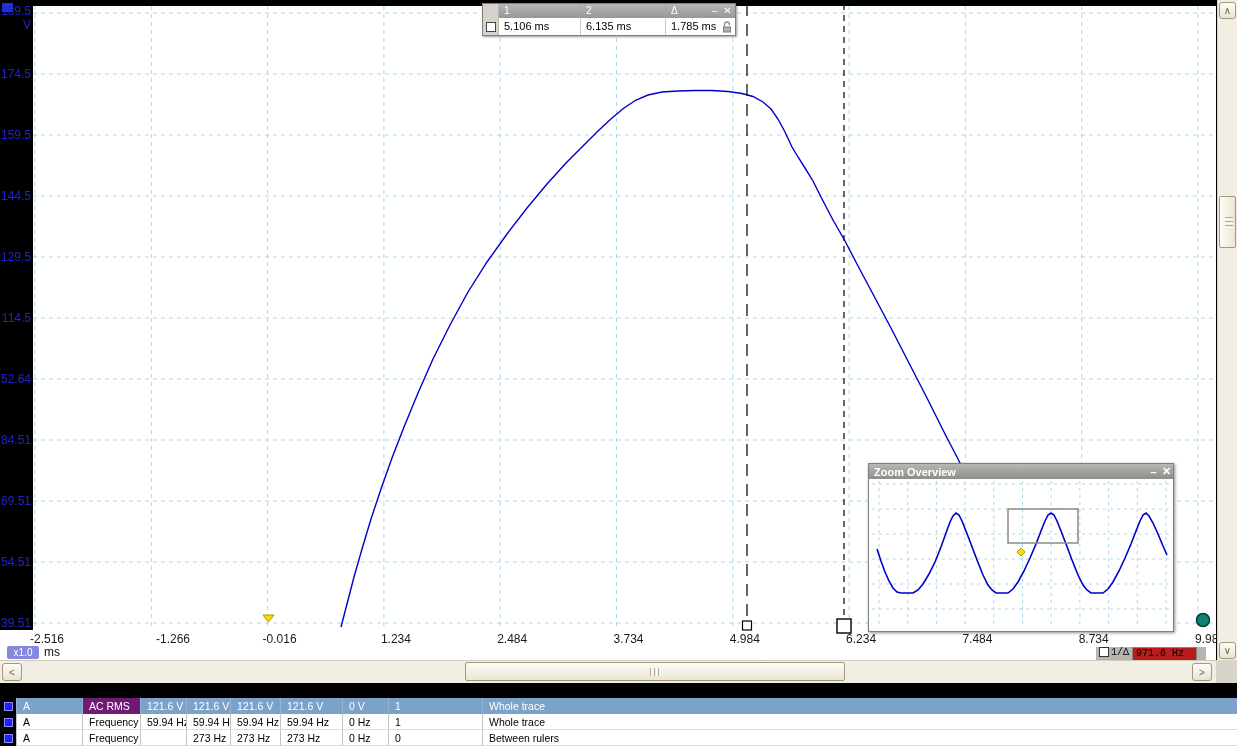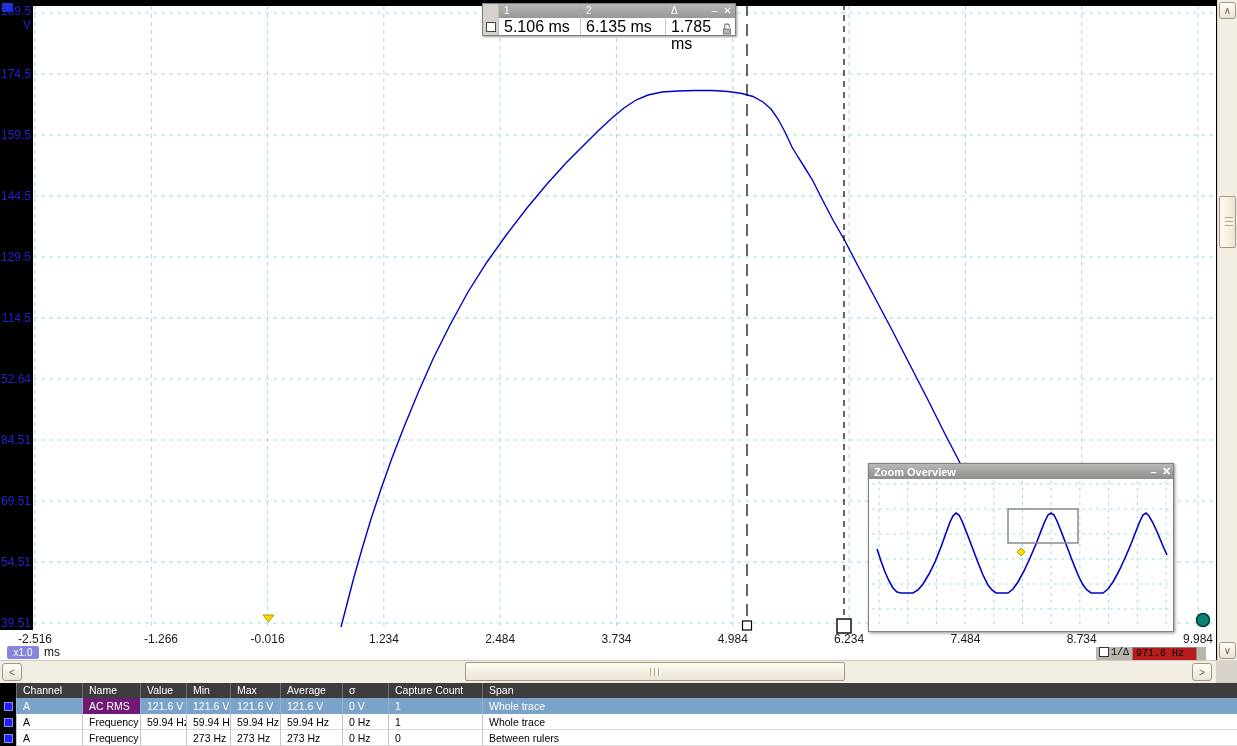--- a/index.html
+++ b/index.html
@@ -7,36 +7,36 @@
     width:1237px;height:746px;position:relative;overflow:hidden;
     background:#000;font-family:"Liberation Sans",sans-serif;
     -webkit-font-smoothing:antialiased;
   }
   .abs{position:absolute;}
   
   #plot-bg{left:33px;top:6px;width:1183px;height:624px;background:#fff;}
   #label-strip{left:0;top:630px;width:1216px;height:30px;background:#fff;}
   #main-svg{left:0;top:0;pointer-events:none;}
   .y-label{position:absolute;left:0;width:31px;text-align:right;font-size:12px;color:#2222cc;height:14px;line-height:14px;}
-  .x-label{position:absolute;width:70px;text-align:center;font-size:12px;color:#1a1a1a;top:632px;height:14px;line-height:14px;}
+  .x-label{position:absolute;width:70px;text-align:center;font-size:12px;color:#1a1a1a;top:632px;height:14px;line-height:14px;padding-left:12px;}
   #y-unit{left:0;top:18px;width:31px;text-align:right;font-size:12px;color:#2222cc;}
   #chan-chip{left:2px;top:3px;width:11px;height:9px;background:#2233dd;}
   #zoom-badge{left:7px;top:646px;width:32px;height:13px;background:#8487dd;border-radius:2px;color:#fff;font-size:10px;text-align:center;line-height:13px;}
   #x-unit{left:44px;top:645px;font-size:12px;color:#111;}
   
   #ruler-box{left:482px;top:3px;width:252px;height:31px;background:#fff;border:1px solid #7f7f7f;box-shadow:1px 1px 2px rgba(0,0,0,.4);}
   #rb-checkcol{left:0;top:0;width:15px;height:31px;background:#d6d2ca;border-right:1px solid #bdb9b1;}
   .rb-check{position:absolute;left:3px;top:18px;width:8px;height:8px;background:#fff;border:1px solid #444;}
   #rb-head{left:16px;top:0;width:236px;height:14px;background:linear-gradient(#b6b6b6,#979797);display:flex;}
   .rb-hcell{height:14px;line-height:14px;color:#fff;font-size:10px;padding-left:5px;box-sizing:border-box;border-right:1px solid #a6a6a6;}
   .rb-hcell.c1{width:82px;} .rb-hcell.c2{width:85px;} .rb-hcell.c3{width:69px;border-right:none;position:relative;}
   .rb-btns{position:absolute;right:2px;top:0;height:14px;display:flex;gap:2px;}
   .rb-btn{color:#fff;font-size:10px;line-height:13px;width:11px;text-align:center;cursor:default;}
   #rb-vals{left:16px;top:14px;width:236px;height:17px;background:#fff;display:flex;}
-  .rb-vcell{height:17px;line-height:17px;color:#000;font-size:16px;padding-left:5px;box-sizing:border-box;border-right:1px solid #c9c9c9;}
+  .rb-vcell{height:17px;line-height:17px;color:#000;font-size:11px;padding-left:5px;box-sizing:border-box;border-right:1px solid #c9c9c9;}
   .rb-vcell.c1{width:82px;} .rb-vcell.c2{width:85px;} .rb-vcell.c3{width:69px;border-right:none;position:relative;}
   #rb-lock{position:absolute;right:3px;top:3px;}
   
   #ov-win{left:868px;top:463px;width:304px;height:167px;background:#fff;border:1px solid #7f7f7f;box-shadow:1px 1px 3px rgba(0,0,0,.45);}
   #ov-title{left:0;top:0;width:100%;height:15px;background:linear-gradient(#b8b7b4,#8e8d89);display:flex;align-items:center;}
   #ov-title-text{color:#fff;font-size:11px;font-weight:bold;padding-left:5px;flex:1;}
   .ov-btn{color:#fff;font-size:11px;width:13px;text-align:center;font-weight:bold;}
   #ov-svg{left:1px;top:15px;}
   
   #freq-box{left:1096px;top:647px;width:110px;height:15px;background:#b9b5ae;display:flex;align-items:flex-start;font-family:Liberation Mono, monospace;}
@@ -218,32 +218,20 @@
   <div class="sb-thumb" id="hsb-thumb" style="left:465px;top:1px;width:380px;height:19px;">
     <div class="grip-h" style="left:184px;"></div>
       <div class="grip-h" style="left:188px;"></div>
       <div class="grip-h" style="left:192px;"></div>
   </div>
   <div class="sb-btn" style="left:1192px;top:2px;width:20px;height:18px;">&gt;</div>
 </div>
 <div class="abs" id="sb-corner"></div>
 
 <div class="abs" id="meas-table">
-    <div class="t-row" style="top: 0px;">
-      <div class="t-hcell t-icon" style="width: 16px;"></div>
-      <div class="t-hcell" style="width: 66px;">Channel</div>
-      <div class="t-hcell" style="width: 58px;">Name</div>
-      <div class="t-hcell" style="width: 46px;">Value</div>
-      <div class="t-hcell" style="width: 44px;">Min</div>
-      <div class="t-hcell" style="width: 50px;">Max</div>
-      <div class="t-hcell" style="width: 62px;">Average</div>
-      <div class="t-hcell" style="width: 46px;">σ</div>
-      <div class="t-hcell" style="width: 94px;">Capture Count</div>
-      <div class="t-hcell" style="width: 755px;">Span</div>
-    </div>
     <div class="t-row" style="top: 15px;">
       <div class="t-cell t-icon" style="width: 16px; height: 16px;">
         <div class="chan-sq"></div>
       </div>
       <div class="t-cell" style="width: 66px; background: rgb(123, 163, 201); color: rgb(255, 255, 255); border-left: 1px solid rgb(148, 180, 212); border-bottom: none;">A</div>
       <div class="t-cell" style="width: 58px; background: #701a75; color: rgb(255, 255, 255); border-left: 1px solid rgb(148, 180, 212); border-bottom: none;">AC RMS</div>
       <div class="t-cell" style="width: 46px; background: rgb(123, 163, 201); color: rgb(255, 255, 255); border-left: 1px solid rgb(148, 180, 212); border-bottom: none;">121.6 V</div>
       <div class="t-cell" style="width: 44px; background: rgb(123, 163, 201); color: rgb(255, 255, 255); border-left: 1px solid rgb(148, 180, 212); border-bottom: none;">121.6 V</div>
       <div class="t-cell" style="width: 50px; background: rgb(123, 163, 201); color: rgb(255, 255, 255); border-left: 1px solid rgb(148, 180, 212); border-bottom: none;">121.6 V</div>
       <div class="t-cell" style="width: 62px; background: rgb(123, 163, 201); color: rgb(255, 255, 255); border-left: 1px solid rgb(148, 180, 212); border-bottom: none;">121.6 V</div>

